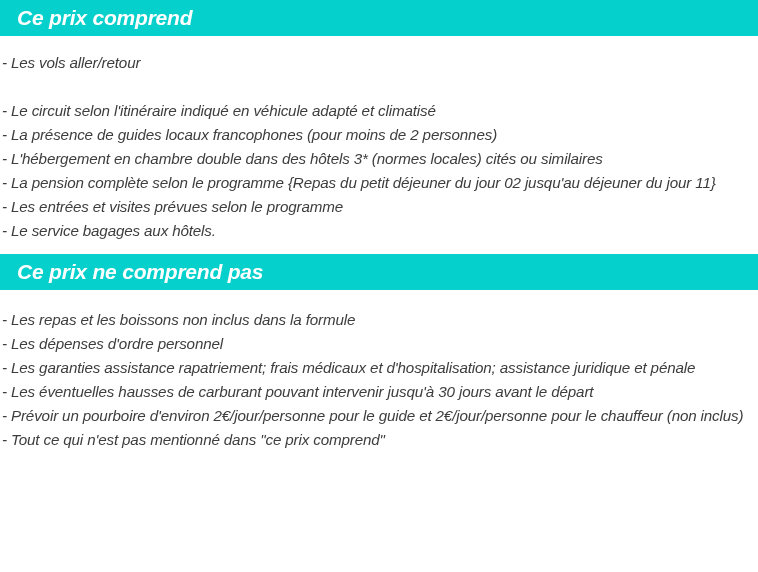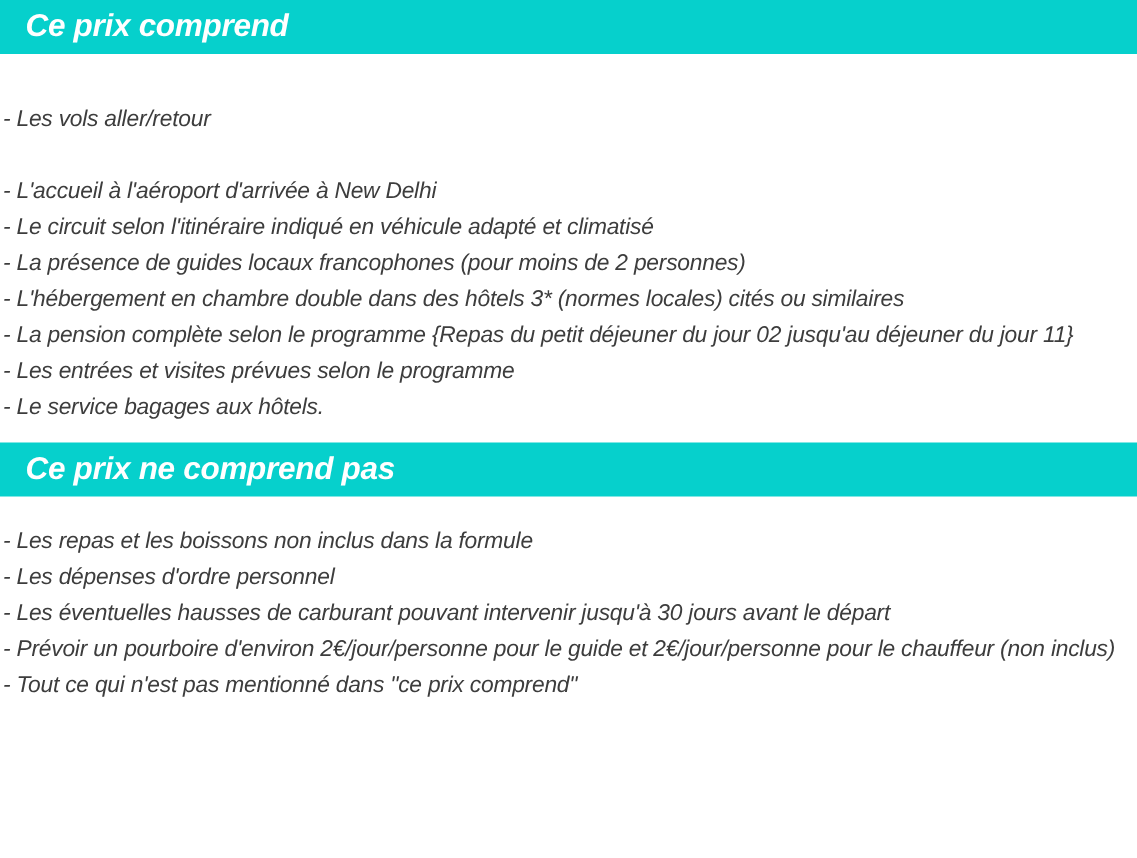--- a/index.html
+++ b/index.html
@@ -49,49 +49,49 @@
     line-height: 24px;
     white-space: nowrap;
     letter-spacing: -0.15px;
   }
 
   .list-item.spaced-after {
     margin-bottom: 24px;
   }
 
   
-  .block-included .section-body { padding-top: 32px; }
+  .block-included .section-body { padding-top: 15px; }
   .block-excluded { margin-top: 11px; }
   .block-excluded .section-body { padding-top: 18px; }
 </style>
 </head>
 <body>
 
 <div class="page">
 
   <section class="block-included">
     <div class="section-header">Ce prix comprend</div>
 
     <div class="section-body">
       <div class="list-item spaced-after">- Les vols aller/retour</div>
-      <div class="list-item">- L'accueil à l'aéroport d'arrivée à New Delhi</div>
       <div class="list-item">- Le circuit selon l'itinéraire indiqué en véhicule adapté et climatisé</div>
       <div class="list-item">- La présence de guides locaux francophones (pour moins de 2 personnes)</div>
       <div class="list-item">- L'hébergement en chambre double dans des hôtels 3* (normes locales) cités ou similaires</div>
       <div class="list-item">- La pension complète selon le programme {Repas du petit déjeuner du jour 02 jusqu'au déjeuner du jour 11}</div>
       <div class="list-item">- Les entrées et visites prévues selon le programme</div>
       <div class="list-item">- Le service bagages aux hôtels.</div>
     </div>
   </section>
 
   <section class="block-excluded">
     <div class="section-header">Ce prix ne comprend pas</div>
 
     <div class="section-body">
       <div class="list-item">- Les repas et les boissons non inclus dans la formule</div>
       <div class="list-item">- Les dépenses d'ordre personnel</div>
+      <div class="list-item">- Les garanties assistance rapatriement; frais médicaux et d'hospitalisation; assistance juridique et pénale</div>
       <div class="list-item">- Les éventuelles hausses de carburant pouvant intervenir jusqu'à 30 jours avant le départ</div>
       <div class="list-item">- Prévoir un pourboire d'environ 2€/jour/personne pour le guide et 2€/jour/personne pour le chauffeur (non inclus)</div>
       <div class="list-item">- Tout ce qui n'est pas mentionné dans "ce prix comprend"</div>
     </div>
   </section>
 
 </div>
 
 </body></html>

